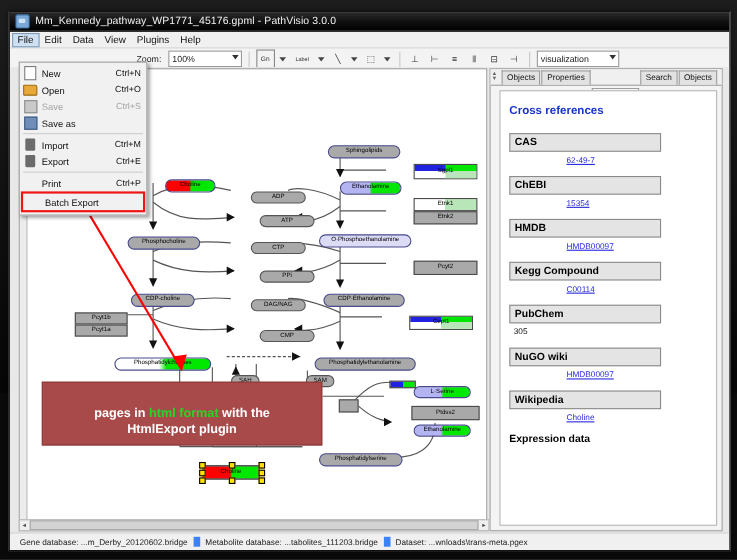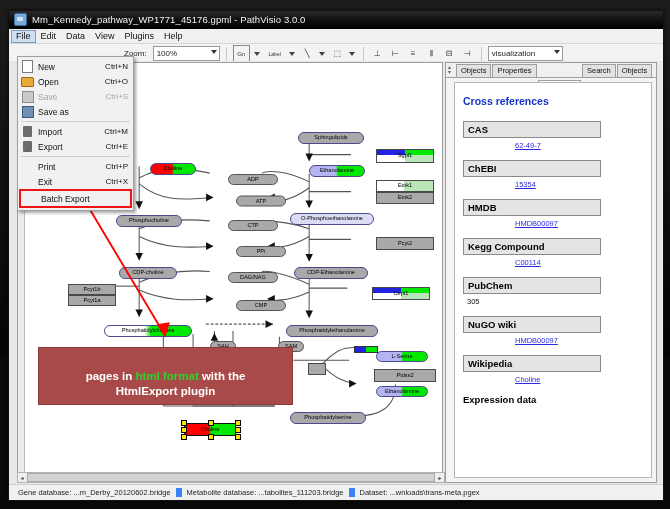--- a/index.html
+++ b/index.html
@@ -582,25 +582,20 @@
           </span>
         <span class="fm-lab">Export</span>
         <span class="fm-key">Ctrl+E</span>
       </div>
       <div class="fm-sep"></div>
       <div class="fm-row">
         <span class="fm-ico"></span>
         <span class="fm-lab">Print</span>
         <span class="fm-key">Ctrl+P</span>
       </div>
-      <div class="fm-row">
-        <span class="fm-ico"></span>
-        <span class="fm-lab">Exit</span>
-        <span class="fm-key">Ctrl+X</span>
-      </div>
       <div class="fm-highlight">
         <div class="fm-row">
           <span class="fm-ico"></span>
           <span class="fm-lab">Batch Export</span>
         </div>
       </div>
     </div>
 
   </div>
 </div>

